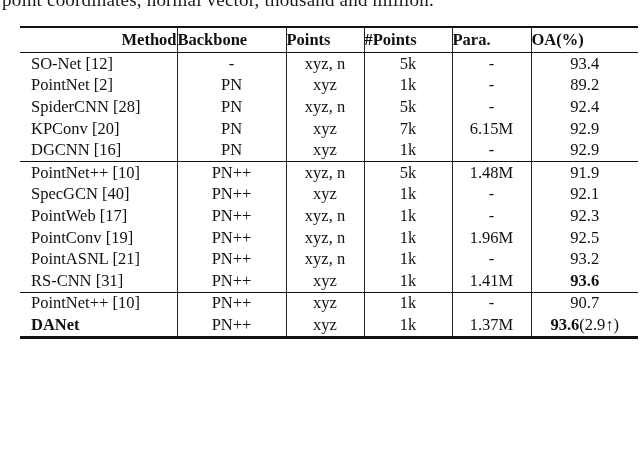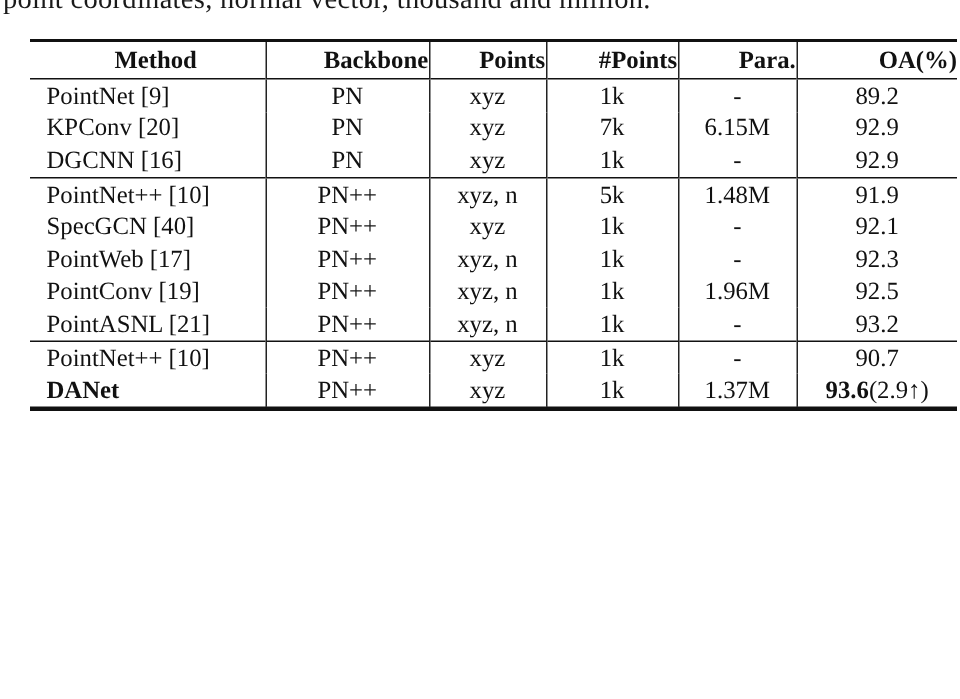--- a/index.html
+++ b/index.html
@@ -44,24 +44,24 @@
     col.c-oa { width: 107px; }
 
     thead tr {
       border-top: 2.5px solid #111;
       border-bottom: 1.5px solid #111;
     }
     th {
       font-weight: bold;
       height: 24px;
       padding: 0;
-      text-align: right;
+      text-align: left;
       font-size: 16.5px;
     }
-    th.method { text-align: center; padding-left: 11px; }
+    th.method { text-align: right; padding-left: 11px; }
     td {
       height: 21.6px;
       padding: 0;
       text-align: center;
       line-height: 20px;
       white-space: nowrap;
     }
     td.method { text-align: left; padding-left: 11px; }
     th + th, td + td {
       border-left: 1.2px solid #222;
@@ -96,26 +96,42 @@
         <th class="method">Method</th>
         <th>Backbone</th>
         <th>Points</th>
         <th>#Points</th>
         <th>Para.</th>
         <th>OA(%)</th>
       </tr>
     </thead>
     <tbody class="group-a">
         <tr>
-          <td class="method">PointNet [9]</td>
+          <td class="method">SO-Net [12]</td>
+          <td>-</td>
+          <td>xyz, n</td>
+          <td>5k</td>
+          <td>-</td>
+          <td><span>93.4</span></td>
+        </tr>
+        <tr>
+          <td class="method">PointNet [2]</td>
           <td>PN</td>
           <td>xyz</td>
           <td>1k</td>
           <td>-</td>
           <td><span>89.2</span></td>
+        </tr>
+        <tr>
+          <td class="method">SpiderCNN [28]</td>
+          <td>PN</td>
+          <td>xyz, n</td>
+          <td>5k</td>
+          <td>-</td>
+          <td><span>92.4</span></td>
         </tr>
         <tr>
           <td class="method">KPConv [20]</td>
           <td>PN</td>
           <td>xyz</td>
           <td>7k</td>
           <td>6.15M</td>
           <td><span>92.9</span></td>
         </tr>
         <tr>
@@ -161,20 +177,28 @@
           <td><span>92.5</span></td>
         </tr>
         <tr>
           <td class="method">PointASNL [21]</td>
           <td>PN++</td>
           <td>xyz, n</td>
           <td>1k</td>
           <td>-</td>
           <td><span>93.2</span></td>
         </tr>
+        <tr>
+          <td class="method">RS-CNN [31]</td>
+          <td>PN++</td>
+          <td>xyz</td>
+          <td>1k</td>
+          <td>1.41M</td>
+          <td><span class="bold">93.6</span></td>
+        </tr>
       </tbody>
     <tbody class="group-c">
         <tr>
           <td class="method">PointNet++ [10]</td>
           <td>PN++</td>
           <td>xyz</td>
           <td>1k</td>
           <td>-</td>
           <td><span>90.7</span></td>
         </tr>

